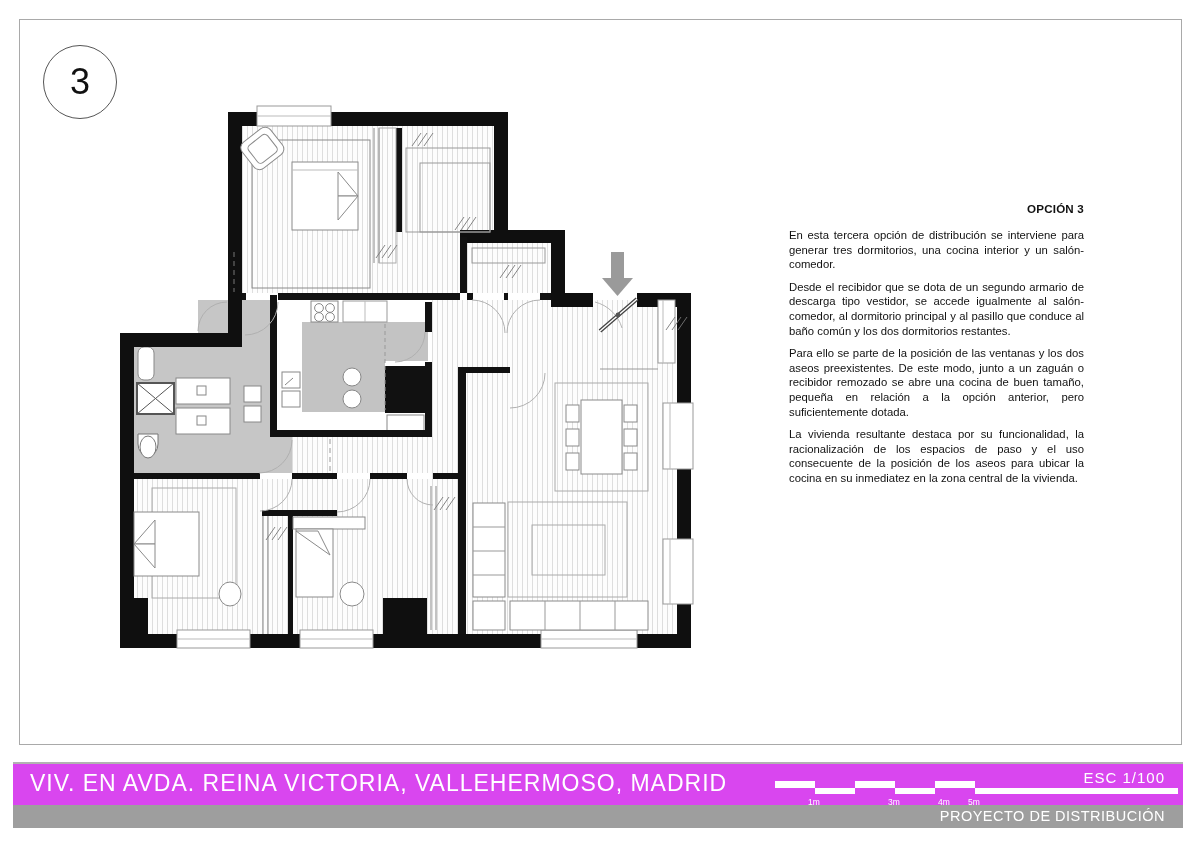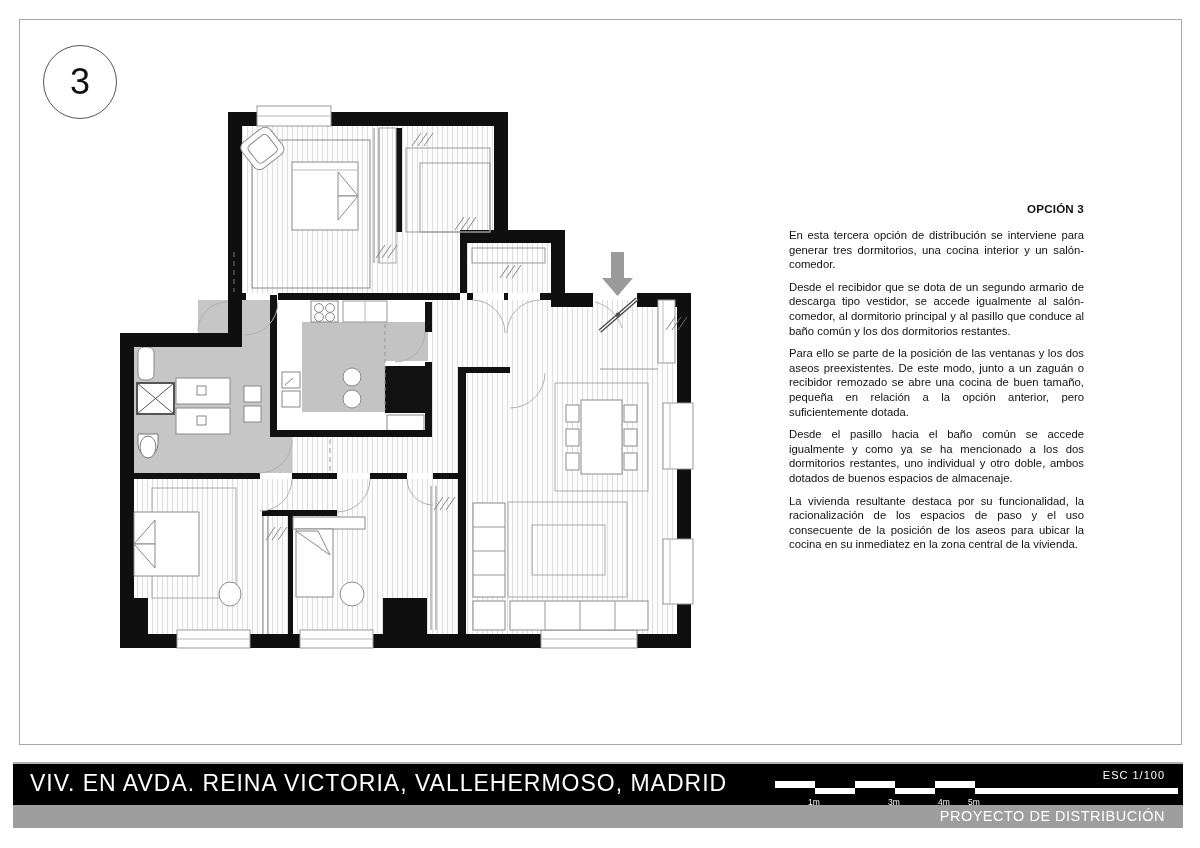--- a/index.html
+++ b/index.html
@@ -12,28 +12,28 @@
        justify-content:center;font-size:36px;color:#111;background:#fff;}
   .plan-svg{position:absolute;left:0;top:0;}
   
   .text-panel{position:absolute;left:789px;top:202px;width:295px;}
   .text-panel h1{margin:0 0 13px 0;font-size:11.6px;font-weight:bold;
        text-align:right;letter-spacing:.2px;color:#111;}
   .text-panel p{margin:0 0 8px 0;font-size:11.3px;line-height:14.6px;
        text-align:justify;color:#111;}
   
   .bar-light{position:absolute;left:13px;top:762px;width:1170px;height:43px;
-       background:#000000;border-top:2px solid #b2b2b2;}
+       background:#d946ef;border-top:2px solid #b2b2b2;}
   .bar-dark{position:absolute;left:13px;top:805px;width:1170px;height:23px;
        background:#9e9e9e;text-align:center;}
   .sheet-title{position:absolute;left:17px;top:6px;font-size:23px;color:#fff;
        letter-spacing:1px;white-space:nowrap;}
   .project-label{position:absolute;right:18px;top:3px;font-size:14.5px;
        color:#fff;letter-spacing:.5px;}
-  .esc-label{position:absolute;right:18px;top:5px;font-size:11px;color:#fff;
+  .esc-label{position:absolute;right:18px;top:5px;font-size:15px;color:#fff;
        letter-spacing:1px;}
   
   .scalebar{position:absolute;left:749px;top:0;width:416px;height:43px;}
   .scalebar .seg{position:absolute;background:#fff;height:7px;}
   .scalebar .lab{position:absolute;top:33px;font-size:8.5px;color:#fff;}
 </style>
 </head>
 <body>
 
 <div class="sheet-border"></div>
@@ -278,21 +278,20 @@
     <line x1="330" y1="439" x2="330" y2="472"></line>
     <line x1="234" y1="252" x2="234" y2="292" stroke="#777"></line>
   </g>
 </svg>
 
 <div class="text-panel">
   <h1>OPCIÓN 3</h1>
   <p>En esta tercera opción de distribución se interviene para generar tres dormitorios, una cocina interior y un salón-comedor.</p>
   <p>Desde el recibidor que se dota de un segundo armario de descarga tipo vestidor, se accede igualmente al salón-comedor, al dormitorio principal y al pasillo que conduce al baño común y los dos dormitorios restantes.</p>
   <p>Para ello se parte de la posición de las ventanas y los dos aseos preexistentes. De este modo, junto a un zaguán o recibidor remozado se abre una cocina de buen tamaño, pequeña en relación a la opción anterior, pero suficientemente dotada.</p>
-  <p>Desde el pasillo hacia el baño común se accede igualmente y como ya se ha mencionado a los dos dormitorios restantes, uno individual y otro doble, ambos dotados de buenos espacios de almacenaje.</p>
   <p>La vivienda resultante destaca por su funcionalidad, la racionalización de los espacios de paso y el uso consecuente de la posición de los aseos para ubicar la cocina en su inmediatez en la zona central de la vivienda.</p>
 </div>
 
 <div class="bar-light">
   <div class="sheet-title">VIV. EN AVDA. REINA VICTORIA, VALLEHERMOSO, MADRID</div>
   <div class="esc-label">ESC  1/100</div>
   <div class="scalebar">
     <div class="seg" style="left:13px;  top:17px;width:40px;"></div>
     <div class="seg" style="left:53px;  top:24px;width:40px;height:6px;"></div>
     <div class="seg" style="left:93px;  top:17px;width:40px;"></div>

